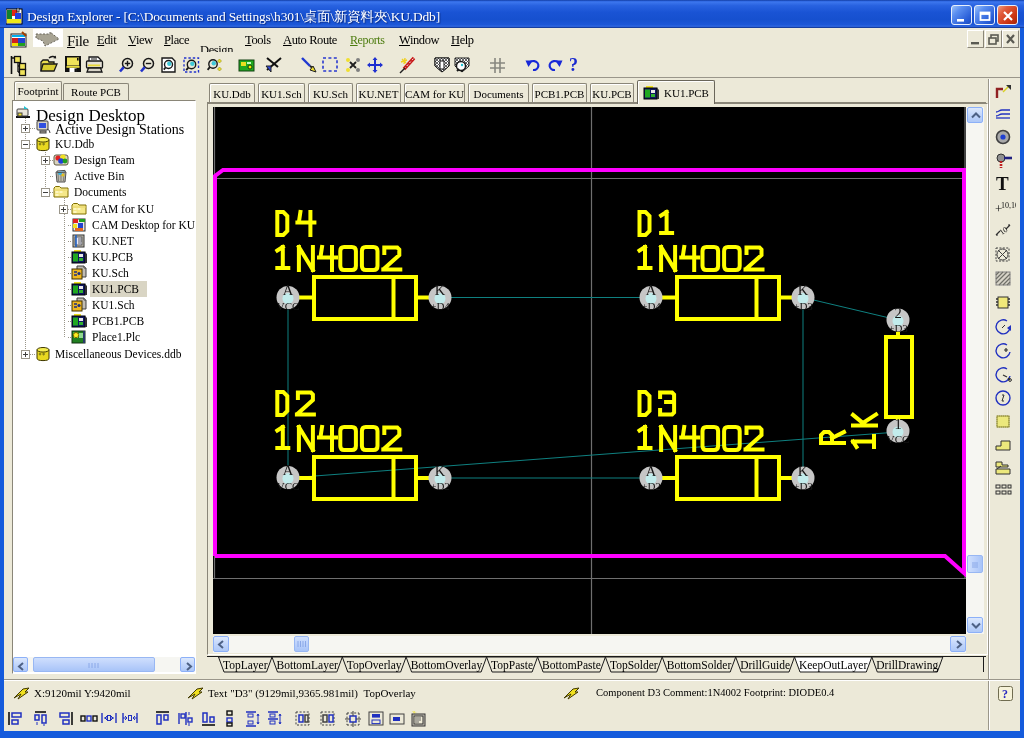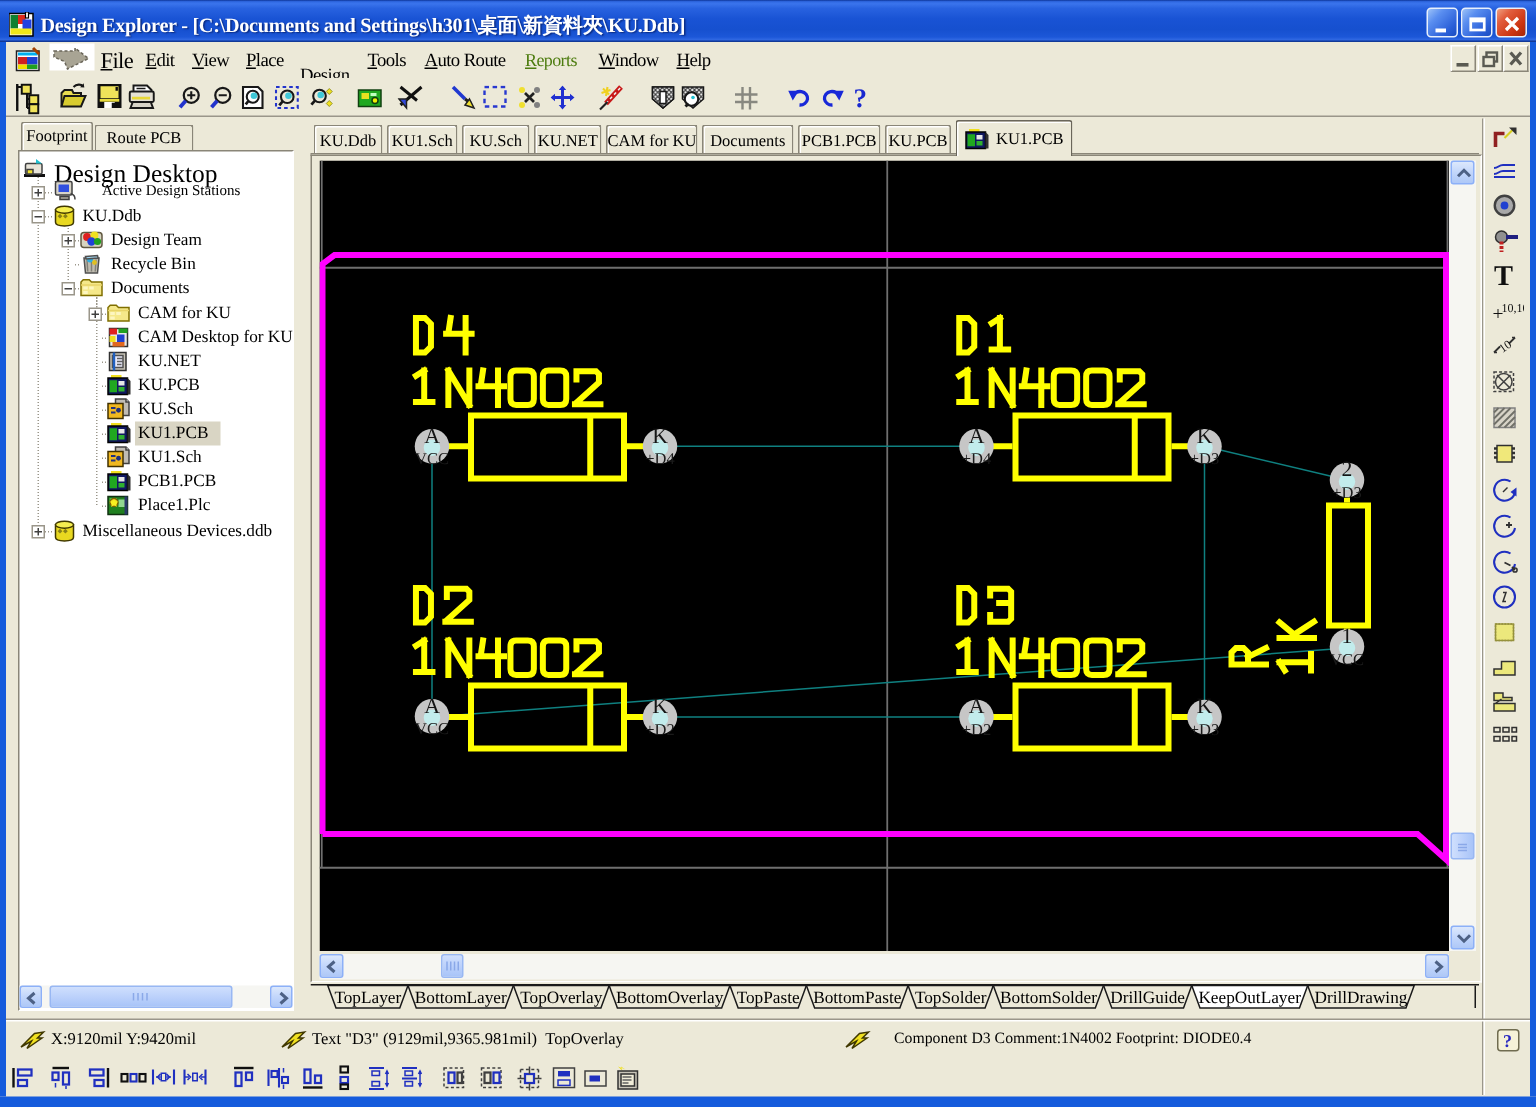--- a/index.html
+++ b/index.html
@@ -11,21 +11,21 @@
 <div class="abs" style="left:1020px;top:28px;width:4px;height:703px;background:#155bdc"></div>
 <div class="abs" style="left:0;top:731px;width:1024px;height:7px;background:#155bdc"></div>
 <svg class="abs" style="left:6px;top:8px" width="17" height="17">
 <rect x="0" y="1" width="16" height="15" fill="#fff" stroke="#000"></rect>
 <rect x="1" y="2" width="5" height="9" fill="#108030"></rect>
 <rect x="6" y="2" width="5" height="6" fill="#e02818"></rect>
 <rect x="9" y="5" width="6" height="7" fill="#2040e0"></rect>
 <rect x="1" y="11" width="14" height="4" fill="#f0e818"></rect>
 <rect x="11" y="0" width="2" height="4" fill="#fff" stroke="#000" stroke-width="0.8"></rect>
 </svg>
-<div class="abs" style="left:27px;top:8px;width:900px;font-size:13.5px;letter-spacing:-0.2px;font-weight:bold;color:#fff;text-shadow:1px 1px 1px #0a2a80;white-space:nowrap">Design Explorer - [C:\Documents and Settings\h301\桌面\新資料夾\KU.Ddb]</div>
+<div class="abs" style="left:27px;top:8px;width:900px;font-size:13.5px;letter-spacing:-0.2px;font-weight:normal;color:#fff;text-shadow:1px 1px 1px #0a2a80;white-space:nowrap">Design Explorer - [C:\Documents and Settings\h301\桌面\新資料夾\KU.Ddb]</div>
 <div class="abs" style="left:951px;top:5px;width:21px;height:20px;border-radius:3px;border:1px solid #e8f0fc;background:linear-gradient(135deg,#9cc2f8 0%,#5a8ef0 30%,#2a5fd8 75%,#1b4cc0 100%)"><svg width="19" height="18">
       <rect x="5" y="13" width="7" height="2.6" fill="#fff"></rect>
     </svg></div>
 <div class="abs" style="left:974px;top:5px;width:21px;height:20px;border-radius:3px;border:1px solid #e8f0fc;background:linear-gradient(135deg,#9cc2f8 0%,#5a8ef0 30%,#2a5fd8 75%,#1b4cc0 100%)"><svg width="19" height="18">
       <rect x="5.5" y="6.5" width="9" height="7.5" fill="none" stroke="#fff" stroke-width="1.8"></rect>
       <rect x="5.5" y="6.5" width="9" height="2.4" fill="#fff"></rect>
     </svg></div>
 <div class="abs" style="left:997px;top:5px;width:21px;height:20px;border-radius:3px;border:1px solid #e8f0fc;background:linear-gradient(135deg,#f0a080 0%,#e25d3d 28%,#cc3512 70%,#a52507 100%)"><svg width="19" height="18">
       <path d="M6 6 L14 14 M14 6 L6 14" stroke="#fff" stroke-width="2.2" fill="none"></path>
     </svg></div>
@@ -207,21 +207,21 @@
     <div class="abs" style="left:30px;top:128px;width:5px;height:1px;background-image:repeating-linear-gradient(90deg,#9a968a 0 1px,transparent 1px 2px)"></div>
     <div class="abs" style="left:21px;top:124px;width:9px;height:9px;background:#fff;border:1px solid #9a968a"></div>
     <div class="abs" style="left:23px;top:128px;width:5px;height:1px;background:#404040"></div>
     <div class="abs" style="left:25px;top:126px;width:1px;height:5px;background:#404040"></div>
     <svg class="abs" style="left:35px;top:120px" width="17" height="16">
       <rect x="2" y="1" width="11" height="9" rx="1" fill="#d8d4c8" stroke="#404040"></rect>
       <rect x="4" y="3" width="7" height="5" fill="#3050e0"></rect>
       <rect x="5" y="11" width="6" height="2" fill="#b0aca0" stroke="#404040"></rect>
       <path d="M12 9 a4 4 0 0 1 3 4" stroke="#404040" fill="none"></path>
     </svg>
-    <div class="abs" style="left:68px;top:122px;font-size:10px;color:#000;white-space:nowrap">Active Design Stations</div>
+    <div class="abs" style="left:55px;top:122px;font-size:14px;color:#000;white-space:nowrap">Active Design Stations</div>
     <div class="abs" style="left:30px;top:144px;width:5px;height:1px;background-image:repeating-linear-gradient(90deg,#9a968a 0 1px,transparent 1px 2px)"></div>
     <div class="abs" style="left:21px;top:140px;width:9px;height:9px;background:#fff;border:1px solid #9a968a"></div>
     <div class="abs" style="left:23px;top:144px;width:5px;height:1px;background:#404040"></div>
     <svg class="abs" style="left:35px;top:136px" width="17" height="16">
       <path d="M2 3.8 L2 12.2 Q2 14.6 8 14.6 Q14 14.6 14 12.2 L14 3.8 Z" fill="#e8d820" stroke="#403800"></path>
       <ellipse cx="8" cy="3.8" rx="6" ry="2.3" fill="#f5ee50" stroke="#403800"></ellipse>
       <path d="M5 6.5 l1.6 1.6 l-1.6 1.6 l-1.6 -1.6 Z M8.6 6.5 l1.6 1.6 l-1.6 1.6 l-1.6 -1.6 Z" fill="#888018"></path>
     </svg>
     <div class="abs" style="left:55px;top:138px;font-size:11.5px;color:#000;white-space:nowrap">KU.Ddb</div>
     <div class="abs" style="left:50px;top:160px;width:3px;height:1px;background-image:repeating-linear-gradient(90deg,#9a968a 0 1px,transparent 1px 2px)"></div>
@@ -237,21 +237,21 @@
     </svg>
     <div class="abs" style="left:74px;top:154px;font-size:11.5px;color:#000;white-space:nowrap">Design Team</div>
     <div class="abs" style="left:50px;top:176px;width:3px;height:1px;background-image:repeating-linear-gradient(90deg,#9a968a 0 1px,transparent 1px 2px)"></div>
     <svg class="abs" style="left:53px;top:168px" width="17" height="16">
       <path d="M3 4 L13 4 L12 14 L4 14 Z" fill="#c0bcb0" stroke="#505050"></path>
       <path d="M5 5 L5.5 13 M8 5 L8 13 M11 5 L10.5 13" stroke="#808078"></path>
       <circle cx="7" cy="5" r="2" fill="#30b0e0"></circle>
       <circle cx="10" cy="7" r="1.6" fill="#e0c020"></circle>
       <path d="M4 3 L12 2.4 L12.4 4 L4.4 4.6 Z" fill="#a0d0e8" stroke="#505050"></path>
     </svg>
-    <div class="abs" style="left:74px;top:170px;font-size:11.5px;color:#000;white-space:nowrap">Recycle Bin</div>
+    <div class="abs" style="left:74px;top:170px;font-size:11.5px;color:#000;white-space:nowrap">Active Bin</div>
     <div class="abs" style="left:50px;top:192px;width:3px;height:1px;background-image:repeating-linear-gradient(90deg,#9a968a 0 1px,transparent 1px 2px)"></div>
     <div class="abs" style="left:41px;top:188px;width:9px;height:9px;background:#fff;border:1px solid #9a968a"></div>
     <div class="abs" style="left:43px;top:192px;width:5px;height:1px;background:#404040"></div>
     <svg class="abs" style="left:53px;top:184px" width="17" height="16">
       <path d="M1 13 L1 4 L2.5 2.5 L6.5 2.5 L8 4 L15 4 L15 13 Z" fill="#f5e88a" stroke="#806f00"></path>
       <path d="M1 6 L15 6" stroke="#e8d468"></path>
       <rect x="2.5" y="7" width="3" height="2" fill="#fdf6c0"></rect>
       <rect x="6.5" y="7" width="3" height="2" fill="#fdf6c0"></rect>
       <rect x="2.5" y="10" width="3" height="2" fill="#fdf6c0"></rect>
     </svg>

